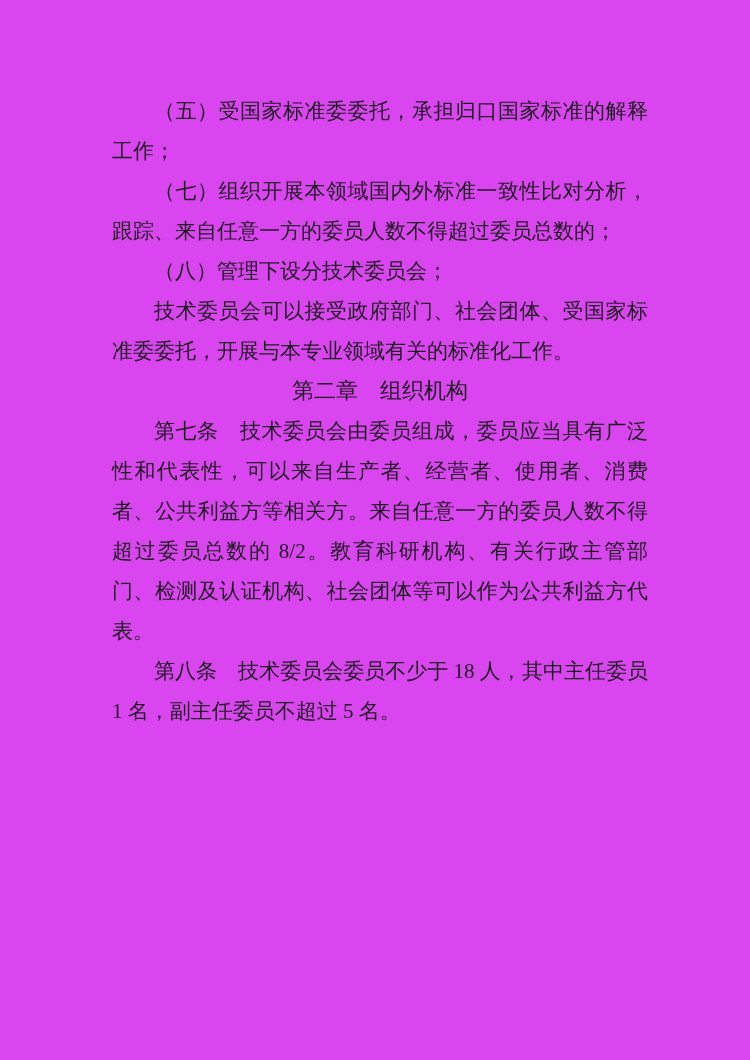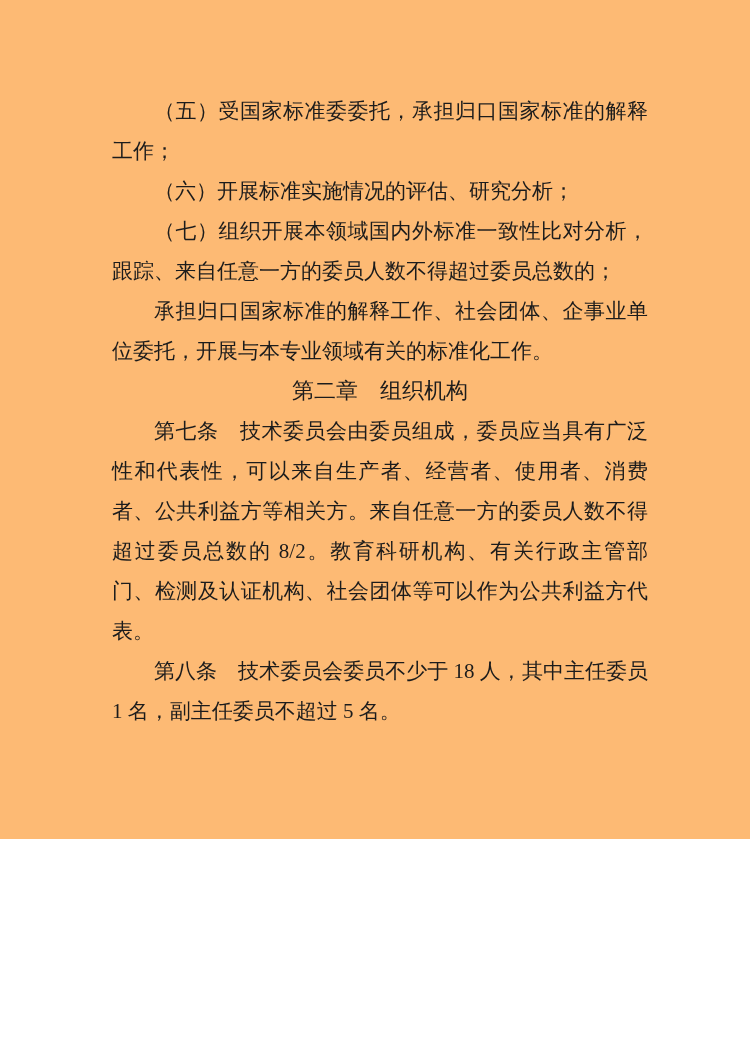--- a/index.html
+++ b/index.html
@@ -3,22 +3,22 @@
 <meta charset="utf-8">
 <style>
   html, body {
     margin: 0;
     padding: 0;
     background: #ffffff;
   }
   .page {
     position: relative;
     width: 750px;
-    height: 839px;
-    background: #fdba74;
+    height: 1060px;
+    background: #d946ef;
     box-sizing: border-box;
     padding: 91px 102px 0 112px;
     font-family: "Liberation Serif", "DejaVu Serif", serif;
     color: #1c1c1c;
     overflow: hidden;
   }
   .doc-body p {
     margin: 0;
     font-size: 21px;
     line-height: 40px;
@@ -33,20 +33,20 @@
     font-weight: 400;
     font-size: 22px;
   }
 </style>
 </head>
 <body>
 
 <div class="page">
   <div class="doc-body">
     <p>（五）受国家标准委委托，承担归口国家标准的解释工作；</p>
-    <p>（六）开展标准实施情况的评估、研究分析；</p>
     <p>（七）组织开展本领域国内外标准一致性比对分析，跟踪、来自任意一方的委员人数不得超过委员总数的；</p>
-    <p>承担归口国家标准的解释工作、社会团体、企事业单位委托，开展与本专业领域有关的标准化工作。</p>
+    <p>（八）管理下设分技术委员会；</p>
+    <p>技术委员会可以接受政府部门、社会团体、受国家标准委委托，开展与本专业领域有关的标准化工作。</p>
     <p class="chapter-heading">第二章　组织机构</p>
     <p>第七条　技术委员会由委员组成，委员应当具有广泛性和代表性，可以来自生产者、经营者、使用者、消费者、公共利益方等相关方。来自任意一方的委员人数不得超过委员总数的 8/2。教育科研机构、有关行政主管部门、检测及认证机构、社会团体等可以作为公共利益方代表。</p>
     <p>第八条　技术委员会委员不少于 18 人，其中主任委员 1 名，副主任委员不超过 5 名。</p>
   </div>
 </div>
 
 </body></html>

